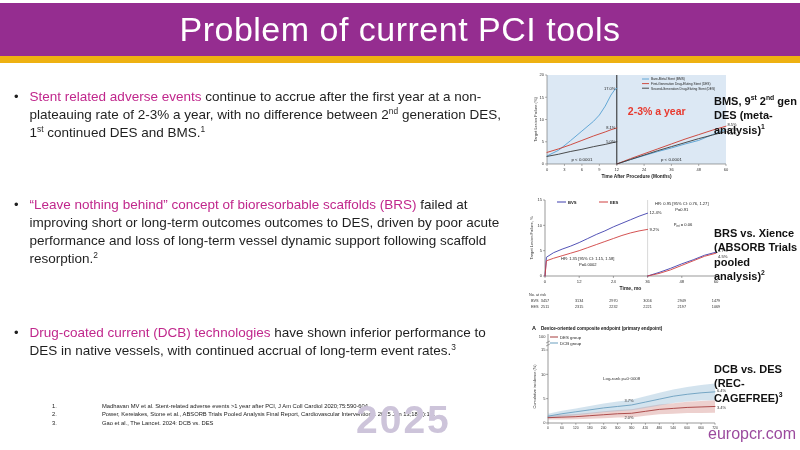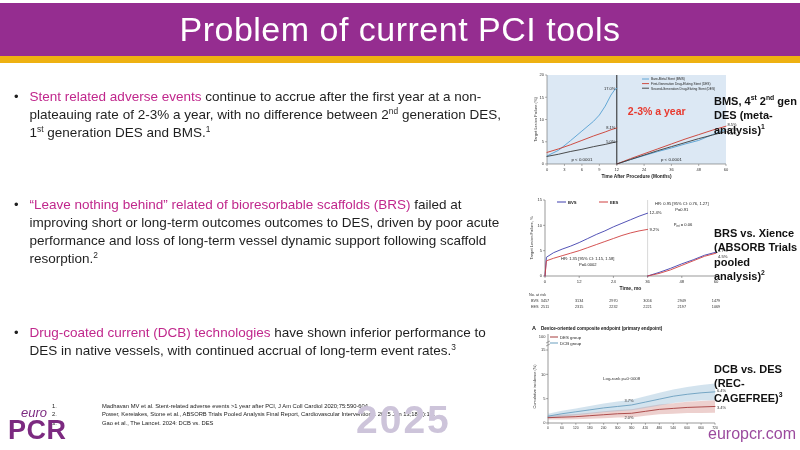--- a/index.html
+++ b/index.html
@@ -41,25 +41,25 @@
 
 <div class="slide">
 
   <div class="banner">
     <h1>Problem of current PCI tools</h1>
   </div>
   <div class="gold-bar"></div>
 
   <div class="bullet" style="top:88px">
     <span class="dot">•</span>
-    <span><span class="accent">Stent related adverse events</span><span> continue to accrue after the first year at a non-plateauing rate of 2-3% a year, with no difference between 2</span><span class="sup">nd</span><span> generation DES, 1</span><span class="sup">st</span><span> generation DES and BMS.</span><span class="sup">1</span></span>
+    <span><span class="accent">Stent related adverse events</span><span> continue to accrue after the first year at a non-plateauing rate of 2-3% a year, with no difference between 2</span><span class="sup">nd</span><span> generation DES, 1</span><span class="sup">st</span><span> continued DES and BMS.</span><span class="sup">1</span></span>
   </div>
   <div class="bullet" style="top:196px">
     <span class="dot">•</span>
-    <span><span class="accent">“Leave nothing behind” related of bioresorbable scaffolds (BRS)</span><span> failed at improving short or long-term outcomes outcomes to DES, driven by poor acute performance and loss of long-term vessel dynamic support following scaffold resorption.</span><span class="sup">2</span></span>
+    <span><span class="accent">“Leave nothing behind” concept of bioresorbable scaffolds (BRS)</span><span> failed at improving short or long-term outcomes outcomes to DES, driven by poor acute performance and loss of long-term vessel dynamic support following scaffold resorption.</span><span class="sup">2</span></span>
   </div>
   <div class="bullet" style="top:324px">
     <span class="dot">•</span>
     <span><span class="accent">Drug-coated current (DCB) technologies</span><span> have shown inferior performance to DES in native vessels, with continued accrual of long-term event rates.</span><span class="sup">3</span></span>
   </div>
 
   <div class="refs">
     <div class="ref-row">
       <span class="ref-num">1.</span>
       <span class="ref-text">Madhavan MV et al. Stent-related adverse events &gt;1 year after PCI, J Am Coll Cardiol 2020;75:590-604</span>
@@ -247,24 +247,20 @@
         <polyline points="17,93.64666666666666 30.916666666666664,93.16 44.83333333333333,92.67333333333333 58.75,91.7 72.66666666666666,90.72666666666666 86.58333333333334,89.75333333333333 100.5,89.26666666666667 114.41666666666667,87.32 128.33333333333331,85.37333333333333 142.25,84.4 156.16666666666669,83.42666666666666 170.08333333333331,82.94 184,82.45333333333333" fill="none" stroke="#a63d3d" stroke-width="0.9" stroke-linejoin="round" stroke-linecap="round"></polyline>
         <polyline points="17,92.18666666666667 30.916666666666664,89.75333333333333 44.83333333333333,87.80666666666667 58.75,85.86 72.66666666666666,83.91333333333333 86.58333333333334,82.45333333333333 100.5,80.99333333333334 114.41666666666667,78.07333333333332 128.33333333333331,75.15333333333334 142.25,72.23333333333333 156.16666666666669,70.28666666666666 170.08333333333331,68.82666666666667 184,67.85333333333332" fill="none" stroke="#6b9fbf" stroke-width="0.9" stroke-linejoin="round" stroke-linecap="round"></polyline>
         <text x="72" y="56.17333333333333" font-size="4.4" fill="#333">Log-rank p=0·0008</text>
         <text x="93.54166666666666" y="77.99333333333334" font-size="4" fill="#333">3.7%</text>
         <text x="93.54166666666666" y="95.26666666666667" font-size="4" fill="#333">2.0%</text>
         <text x="186" y="67.85333333333332" font-size="4" fill="#333">6.4%</text>
         <text x="186" y="85.45333333333333" font-size="4" fill="#333">3.4%</text>
       </svg>
   </div>
 
-  <div class="rlabel" id="rlabel-1"><span>BMS, 4</span><span class="sup">st</span><span> 2</span><span class="sup">nd</span><span> gen DES (meta-analysis)</span><span class="sup">1</span></div>
+  <div class="rlabel" id="rlabel-1"><span>BMS, 9</span><span class="sup">st</span><span> 2</span><span class="sup">nd</span><span> gen DES (meta-analysis)</span><span class="sup">1</span></div>
   <div class="rlabel" id="rlabel-2"><span>BRS vs. Xience (ABSORB Trials pooled analysis)</span><span class="sup">2</span></div>
   <div class="rlabel" id="rlabel-3"><span>DCB vs. DES (REC-CAGEFREE)</span><span class="sup">3</span></div>
 
-  <div class="logo">
-    <div class="euro">euro</div>
-    <div class="pcr">PCR</div>
-  </div>
   <div class="watermark">2025</div>
   <div class="website">europcr.com</div>
 
 </div>
 
 </body></html>

